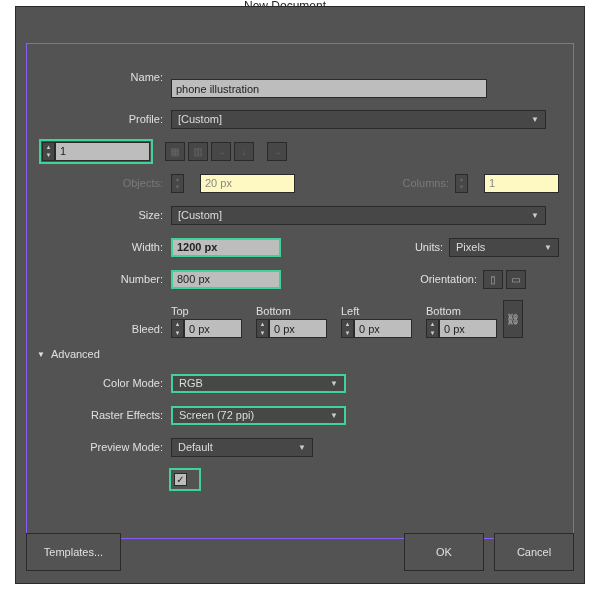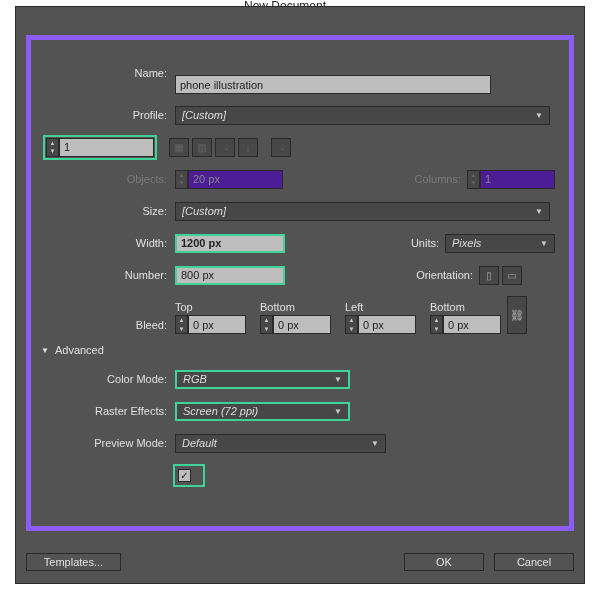--- a/index.html
+++ b/index.html
@@ -1,39 +1,39 @@
 <!DOCTYPE html>
 <html><head>
 <meta charset="utf-8">
 <style>
   * { box-sizing: border-box; margin: 0; padding: 0; font-family: Tahoma, Arial, sans-serif; font-size: 11px; }
   body { background: #fff; width: 600px; height: 596px; overflow: hidden; }
   .outer { width: 600px; height: 596px; background: #fff; }
   .dialog { position: relative; left: 15px; top: 6px; width: 570px; height: 578px; background: #535353; border: 1px solid #2a2a2a; }
   .titlebar { height: 26px; text-align: center; color: #222; background: #fff; position: absolute; top: -6px; left: -15px; width: 600px; padding-top: 5px; font-size: 12px; }
-  .panel { position: absolute; left: 10px; top: 28px; width: 548px; height: 496px; border: 5px solid #8b5cf6; background: #535353; padding: 12px 14px 12px 14px; color: #ddd; }
+  .panel { position: absolute; left: 10px; top: 36px; width: 548px; height: 496px; border: 1px solid #8b5cf6; background: #535353; padding: 12px 14px 12px 14px; color: #ddd; }
   .row { display: flex; align-items: center; margin-bottom: 10px; min-height: 22px; }
   .lbl { width: 130px; text-align: right; padding-right: 8px; color: #e0e0e0; }
   .lbl.dis { color: #7a7a7a; }
   .input { height: 19px; background: #bdbdbd; border: 1px solid #2a2a2a; color: #222; padding: 2px 4px; }
-  .input.dis { background: #4c1d95; color: #888; }
-  .select { height: 19px; background: #474747; border: 1px solid #2a2a2a; color: #ddd; padding: 2px 6px; display: flex; align-items: center; justify-content: space-between; font-style: italic; }
+  .input.dis { background: #fef9c3; color: #888; margin-left: 16px; }
+  .select { height: 19px; background: #474747; border: 1px solid #2a2a2a; color: #ddd; padding: 2px 6px; display: flex; align-items: center; justify-content: space-between; }
   .select .tri { font-size: 8px; color: #ccc; margin-left: 6px; }
   .stepper { width: 13px; height: 19px; background: #474747; border: 1px solid #2a2a2a; display: flex; flex-direction: column; }
   .stepper span { flex: 1; text-align: center; font-size: 6px; line-height: 8px; color: #ccc; }
   .stepper.dis span { color: #666; }
   .iconbtn { width: 20px; height: 19px; background: #474747; border: 1px solid #2a2a2a; display: inline-flex; align-items: center; justify-content: center; font-size: 10px; color: #aaa; margin-right: 3px; }
   .iconbtn.dis { color: #666; }
   .hi { outline: 2px solid #3fd39a; outline-offset: 0; }
   .hl { border: 2px solid #3fd39a !important; }
   .section-head { display: flex; align-items: center; margin: 8px 0 12px -4px; color: #e0e0e0; }
   .section-head .tri { font-size: 8px; margin-right: 6px; }
   .chk { width: 13px; height: 13px; border: 1px solid #2a2a2a; background: #bdbdbd; display: inline-flex; align-items: center; justify-content: center; font-size: 10px; color: #222; margin-right: 6px; }
   .footer { position: absolute; left: 10px; bottom: 12px; width: 548px; display: flex; justify-content: space-between; }
-  .btn { height: 18px; padding: 0 10px; background: #535353; border: 1px solid #2a2a2a; color: #e0e0e0; display: inline-flex; align-items: center; justify-content: center; min-width: 80px; }
+  .btn { height: 38px; padding: 0 10px; background: #535353; border: 1px solid #2a2a2a; color: #e0e0e0; display: inline-flex; align-items: center; justify-content: center; min-width: 80px; }
   .small-col { display: flex; flex-direction: column; align-items: flex-start; }
   .small-col .h { color: #e0e0e0; margin-bottom: 2px; }
   .group { display: flex; align-items: center; }
   .spacer { flex: 1; }
   .link { width: 20px; height: 38px; border: 1px solid #2a2a2a; background: #474747; display: flex; align-items: center; justify-content: center; color: #ccc; margin-left: 6px; }
 </style>
 </head>
 <body>
 
 <div class="outer">
@@ -177,21 +177,21 @@
       <div class="row">
         <div class="lbl">Raster Effects:</div>
         <div class="select hl" style="width:175px">
           <span>Screen (72 ppi)</span>
           <span class="tri">▼</span>
         </div>
       </div>
 
       <div class="row">
         <div class="lbl">Preview Mode:</div>
-        <div class="select" style="width:211px">
+        <div class="select" style="width:142px">
           <span>Default</span>
           <span class="tri">▼</span>
         </div>
       </div>
 
       <div class="row">
         <div class="lbl"></div>
         <div class="group hi" style="padding:3px 6px 3px 3px">
           <span class="chk">✓</span>
         </div>

